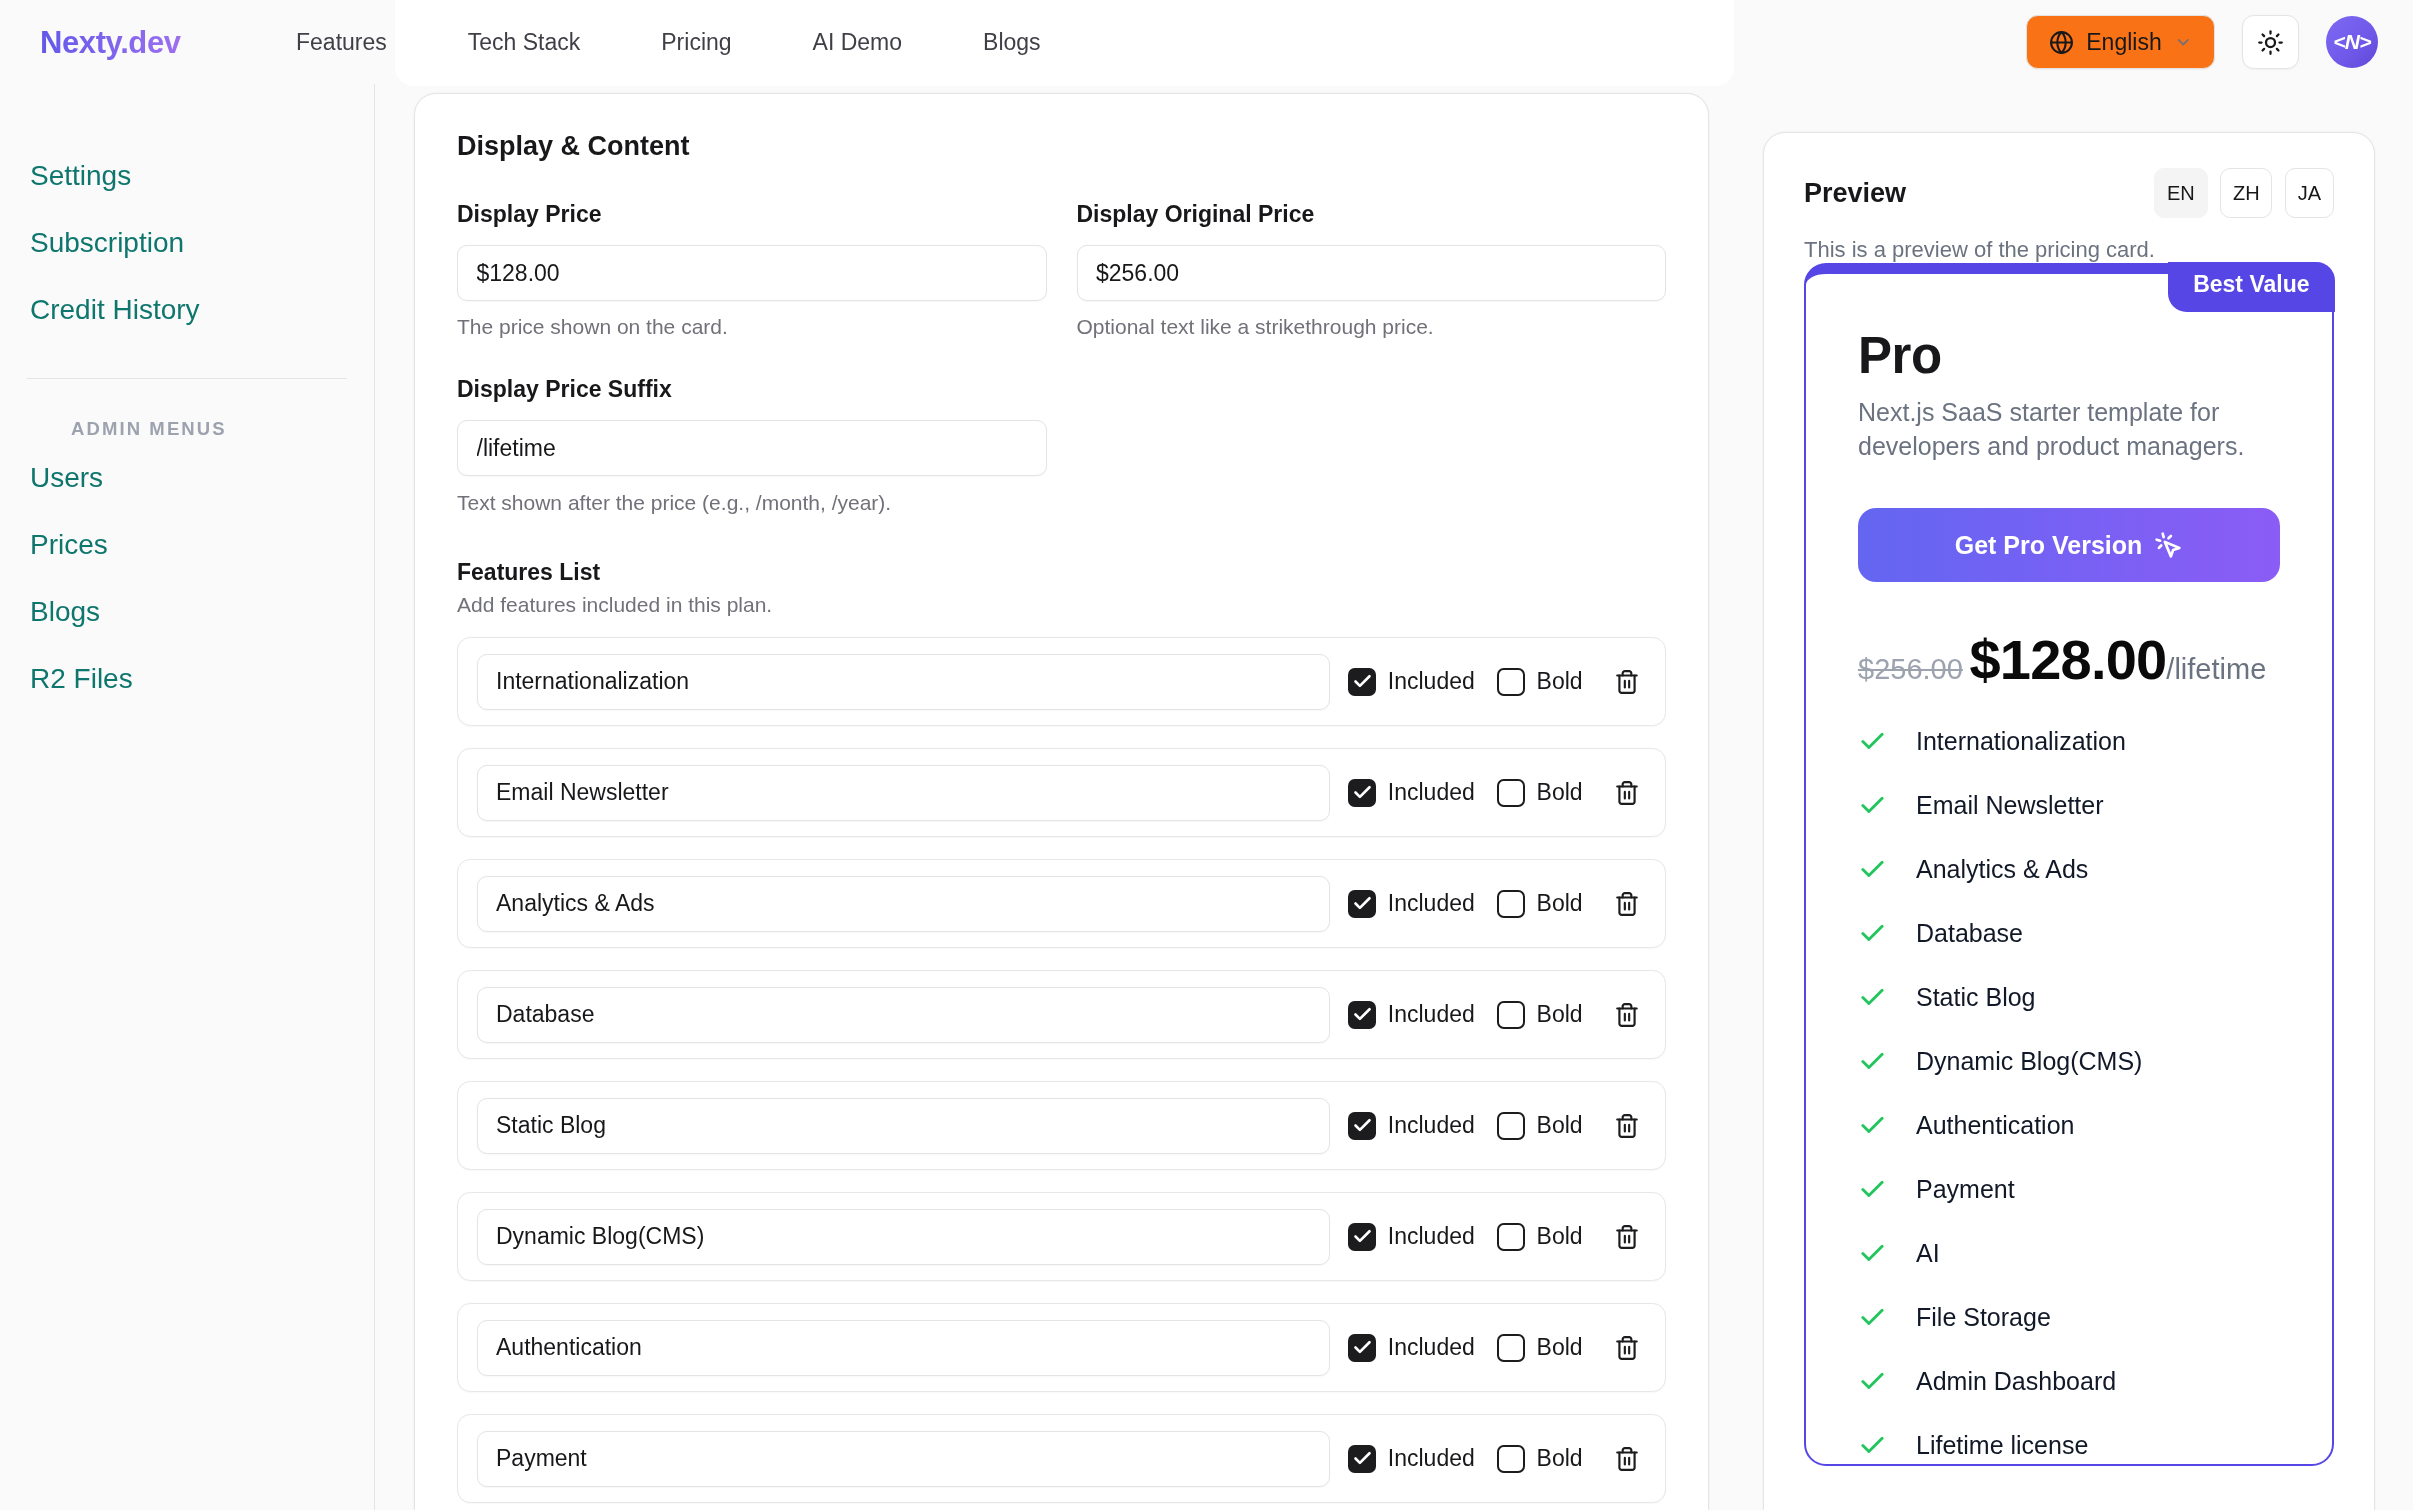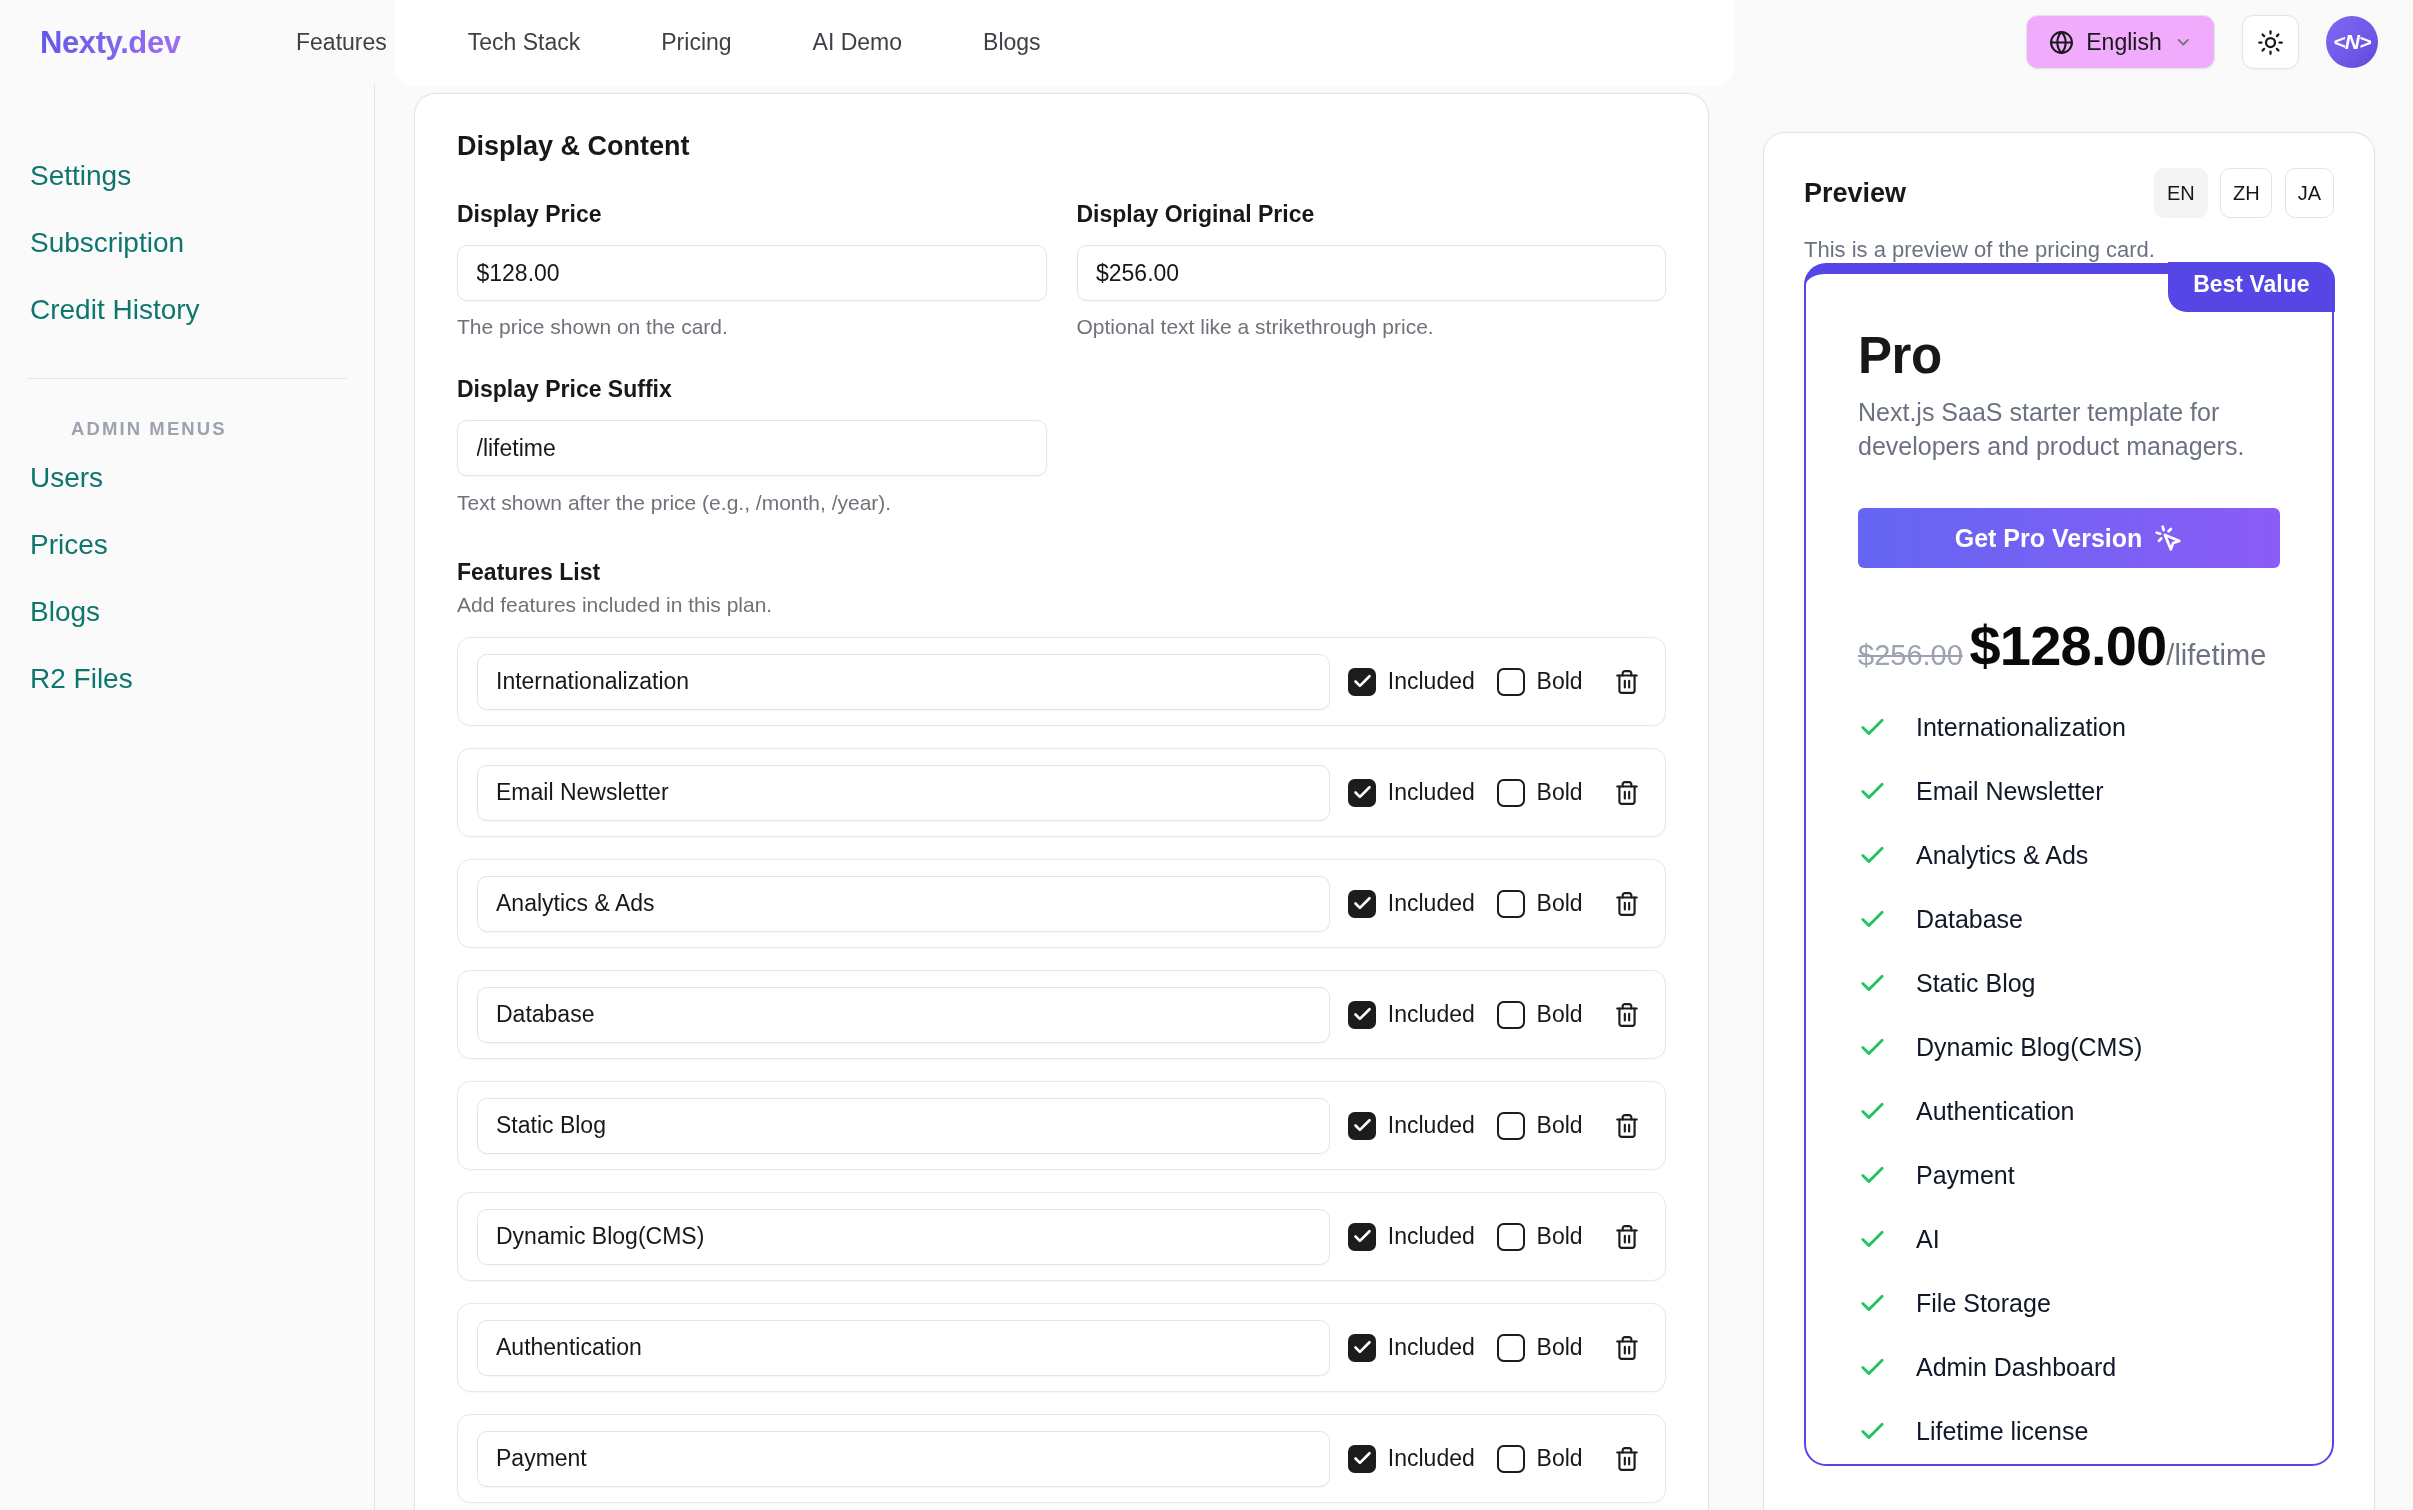--- a/index.html
+++ b/index.html
@@ -15,21 +15,21 @@
   
   .nav-band { position:absolute; left:395px; top:0; width:1339px; height:86px;
     background:#ffffff; border-radius:0 0 18.5px 18.5px; }
   .navbar { position:absolute; left:0; top:0; width:100%; height:84px; z-index:5; }
   .logo { position:absolute; left:40px; top:25px; font-size:31px; font-weight:800;
     background:linear-gradient(90deg,#6159e9,#9d6ff0);
     -webkit-background-clip:text; background-clip:text; color:transparent; letter-spacing:-0.4px; }
   .nav-links { position:absolute; left:296px; top:0; height:84px; display:flex; align-items:center; gap:81px; }
   .nav-link { font-size:23px; color:#3f3f46; font-weight:500; cursor:pointer; white-space:nowrap; }
   .nav-right { position:absolute; right:35px; top:0; height:84px; display:flex; align-items:center; gap:27px; }
-  .lang-btn { height:54px; padding:0 22px; background:#f0abfc; border:0.8px solid #e4e4e7; border-radius:11.8px;
+  .lang-btn { height:54px; padding:0 22px; background:#f97316; border:0.8px solid #e4e4e7; border-radius:11.8px;
     display:flex; align-items:center; gap:11.8px; font-size:23px; color:#18181b; box-shadow:0 0.8px 1.7px rgba(0,0,0,.04); }
   .icon-btn { width:57px; height:54px; background:#fff; border:0.8px solid #e4e4e7; border-radius:11.8px;
     display:flex; align-items:center; justify-content:center; box-shadow:0 0.8px 1.7px rgba(0,0,0,.04); }
   .avatar { width:52px; height:52px; border-radius:50%;
     background:linear-gradient(135deg,#7d6af3 0%,#7159ea 55%,#5f48d8 100%);
     display:flex; align-items:center; justify-content:center;
     color:#fff; font-size:21px; font-weight:700; font-style:italic; letter-spacing:-0.8px; }
 
   
   .sidebar { position:absolute; left:0; top:84px; width:375px; height:1426px; border-right:0.8px solid #e4e4e7; padding-top:58px; }
@@ -75,21 +75,21 @@
   .locale-btn.active { background:#f4f4f5; border-color:#f4f4f5; }
   .preview-sub { font-size:22px; color:#6b7280; margin-top:18.5px; }
 
   .pricing-card { position:relative; background:#fff;
     border:2.5px solid #5746e6; border-top-width:11.8px; border-radius:22px;
     padding:52px 52px 34px; height:1203px; }
   .badge { position:absolute; top:-11.8px; right:-2.5px; background:#5746e6; color:#fff;
     font-size:23px; font-weight:700; padding:9.3px 25px 14.3px; border-radius:0 18.5px 0 18.5px; }
   .plan-name { font-size:51px; font-weight:700; letter-spacing:-0.4px; }
   .plan-desc { font-size:25px; line-height:1.34; color:#6b7280; margin-top:11.8px; }
-  .cta-btn { margin-top:45px; width:100%; height:60px; border:none; border-radius:6px;
+  .cta-btn { margin-top:45px; width:100%; height:74px; border:none; border-radius:18px;
     background:linear-gradient(90deg,#6366f1,#8b5cf6);
     color:#fff; font-size:25px; font-weight:700; display:flex; align-items:center; justify-content:center; gap:12px;
     cursor:pointer; font-family:"Liberation Sans", sans-serif; }
   .price-row { margin-top:45px; display:flex; align-items:baseline; white-space:nowrap; }
   .price-old { font-size:29px; color:#9ca3af; text-decoration:line-through; }
   .price-main { font-size:56px; font-weight:700; color:#0a0a0a; margin-left:6.7px; letter-spacing:-0.8px; }
   .price-suffix { font-size:29px; color:#6b7280; }
   .preview-features { margin-top:35px; display:flex; flex-direction:column; gap:35px; }
   .pf-item { display:flex; align-items:center; gap:29px; }
   .pf-text { font-size:25px; color:#111827; }

